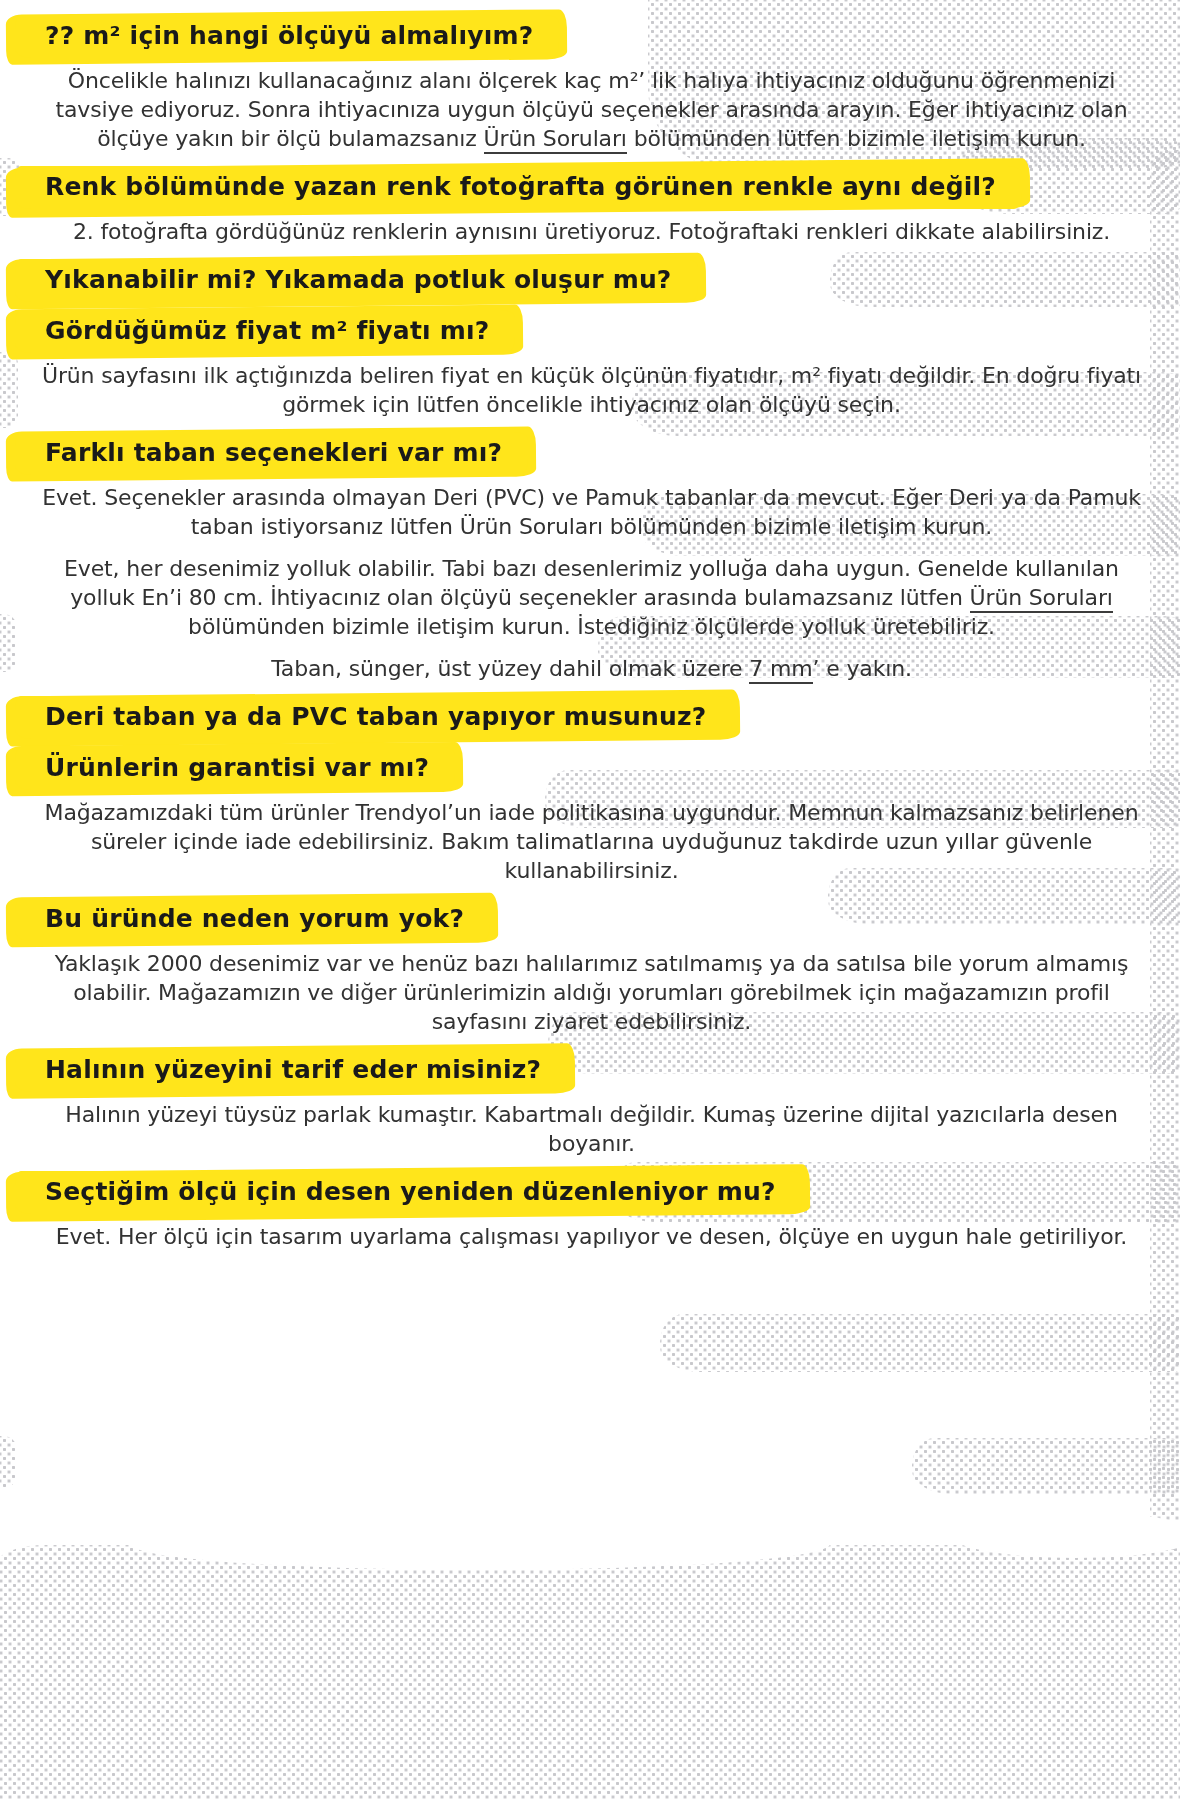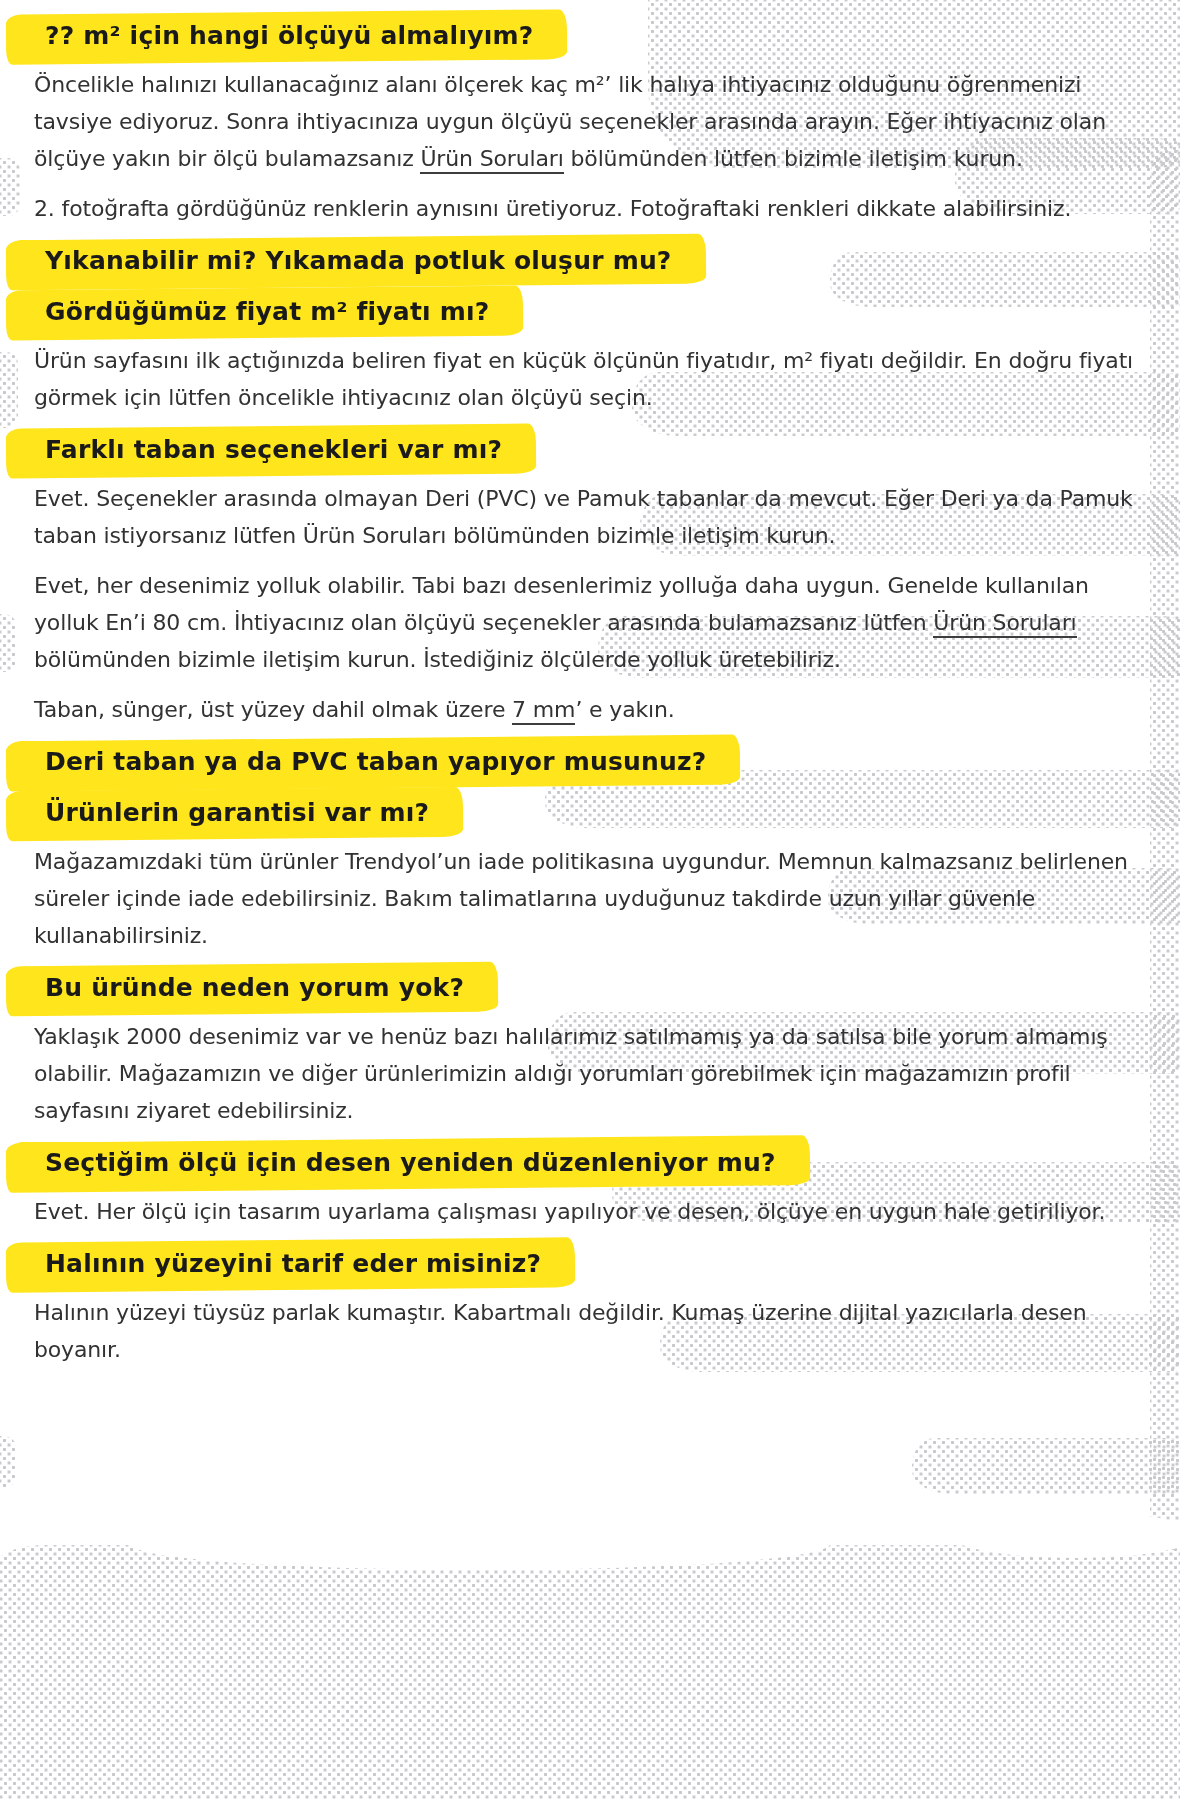--- a/index.html
+++ b/index.html
@@ -40,23 +40,24 @@
   .highlight::before{
     content:"";position:absolute;z-index:-1;
     inset:-3px -8px -4px -9px;
     background:var(--highlight);
     border-radius:16px 8px 20px 6px / 10px 18px 8px 14px;
     transform:rotate(-.55deg);
   }
   .answer{
     margin:8px 0 13px;
     max-width:1135px;
-    font-size:22px;font-weight:400;line-height:37px;
+    font-size:22px;font-weight:400;line-height:29px;
     letter-spacing:-.15px;
     color:var(--body-text);
+    text-align:center;
   }
   .u{border-bottom:2px solid var(--underline);padding-bottom:1px;}
 </style>
 </head>
 <body>
 
 <div id="page">
 
   <div class="dots" style="left:648px;top:0;width:552px;height:168px;border-radius:0 0 40px 80px;"></div>
   <div class="dots blob" style="left:955px;top:138px;width:245px;height:76px;"></div>
@@ -81,20 +82,23 @@
 
   <div id="content">
     <section class="faq-item">
       <div class="q-row">
         <span class="highlight"><span>?? m² için hangi ölçüyü almalıyım?</span></span>
       </div>
       <p class="answer"><span>Öncelikle halınızı kullanacağınız alanı ölçerek kaç m²’ lik halıya ihtiyacınız olduğunu öğrenmenizi tavsiye ediyoruz. Sonra ihtiyacınıza uygun ölçüyü seçenekler arasında arayın. Eğer ihtiyacınız olan ölçüye yakın bir ölçü bulamazsanız </span><span class="u">Ürün Soruları</span><span> bölümünden lütfen bizimle iletişim kurun.</span></p>
     </section>
 
     <section class="faq-item">
+      <div class="q-row">
+        <span class="highlight"><span>Renk bölümünde yazan renk fotoğrafta görünen renkle aynı değil?</span></span>
+      </div>
       <p class="answer"><span>2. fotoğrafta gördüğünüz renklerin aynısını üretiyoruz. Fotoğraftaki renkleri dikkate alabilirsiniz.</span></p>
     </section>
 
     <section class="faq-item">
       <div class="q-row">
         <span class="highlight"><span>Yıkanabilir mi? Yıkamada potluk oluşur mu?</span></span>
       </div>
     </section>
 
     <section class="faq-item">
@@ -134,26 +138,26 @@
 
     <section class="faq-item">
       <div class="q-row">
         <span class="highlight"><span>Bu üründe neden yorum yok?</span></span>
       </div>
       <p class="answer"><span>Yaklaşık 2000 desenimiz var ve henüz bazı halılarımız satılmamış ya da satılsa bile yorum almamış olabilir. Mağazamızın ve diğer ürünlerimizin aldığı yorumları görebilmek için mağazamızın profil sayfasını ziyaret edebilirsiniz.</span></p>
     </section>
 
     <section class="faq-item">
       <div class="q-row">
-        <span class="highlight"><span>Seçtiğim ölçü için desen yeniden düzenleniyor mu?</span></span>
+        <span class="highlight"><span>Halının yüzeyini tarif eder misiniz?</span></span>
       </div>
-      <p class="answer"><span>Evet. Her ölçü için tasarım uyarlama çalışması yapılıyor ve desen, ölçüye en uygun hale getiriliyor.</span></p>
+      <p class="answer"><span>Halının yüzeyi tüysüz parlak kumaştır. Kabartmalı değildir. Kumaş üzerine dijital yazıcılarla desen boyanır.</span></p>
     </section>
 
     <section class="faq-item">
       <div class="q-row">
-        <span class="highlight"><span>Halının yüzeyini tarif eder misiniz?</span></span>
+        <span class="highlight"><span>Seçtiğim ölçü için desen yeniden düzenleniyor mu?</span></span>
       </div>
-      <p class="answer"><span>Halının yüzeyi tüysüz parlak kumaştır. Kabartmalı değildir. Kumaş üzerine dijital yazıcılarla desen boyanır.</span></p>
+      <p class="answer"><span>Evet. Her ölçü için tasarım uyarlama çalışması yapılıyor ve desen, ölçüye en uygun hale getiriliyor.</span></p>
     </section>
   </div>
 
 </div>
 
 </body></html>

